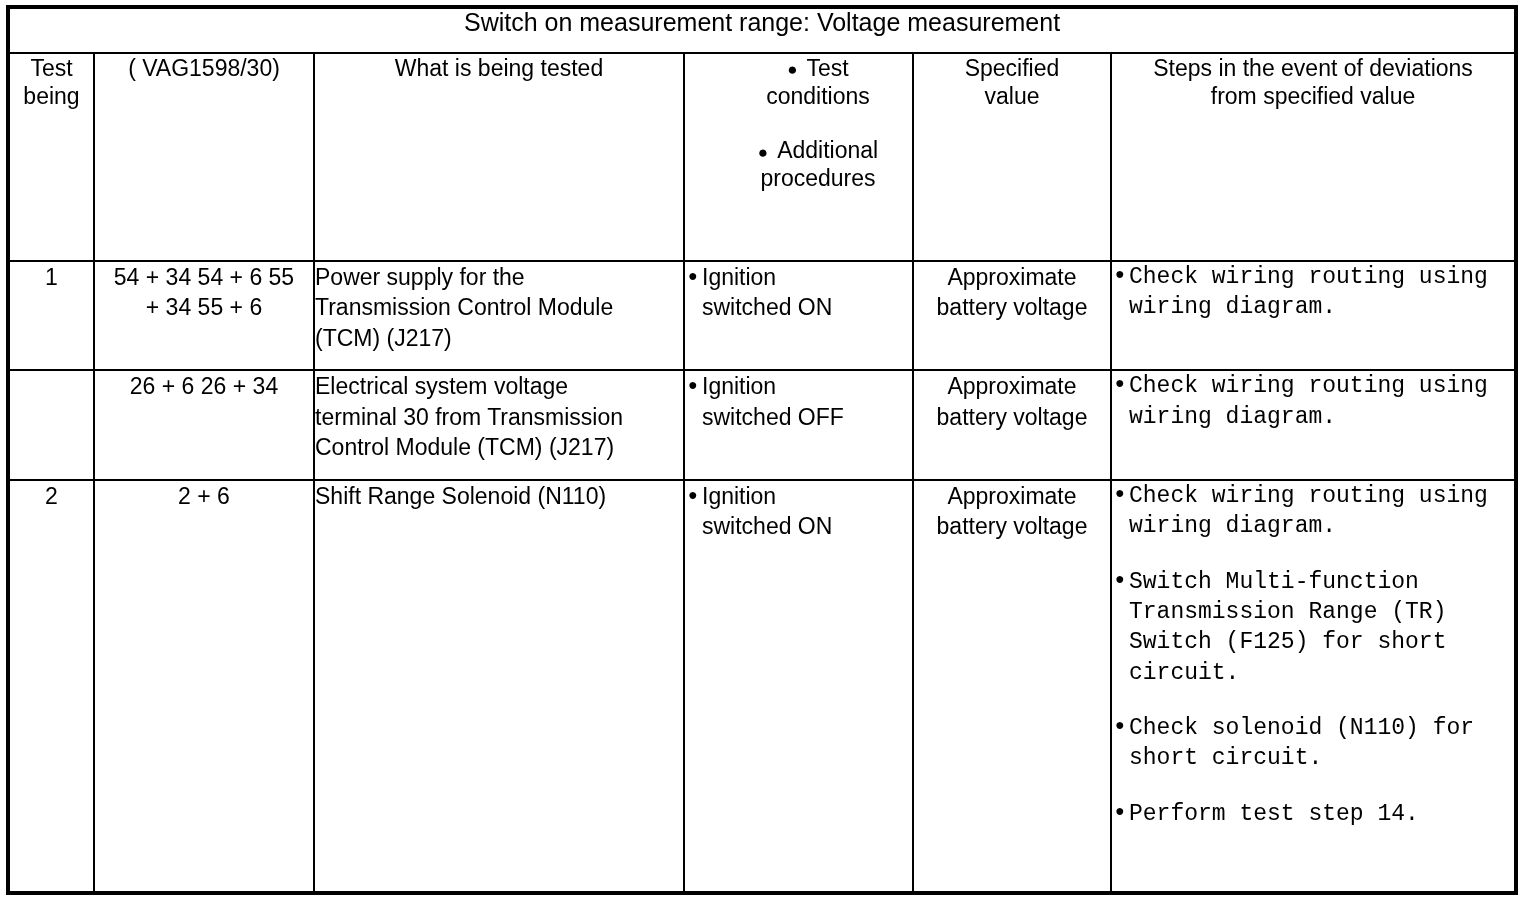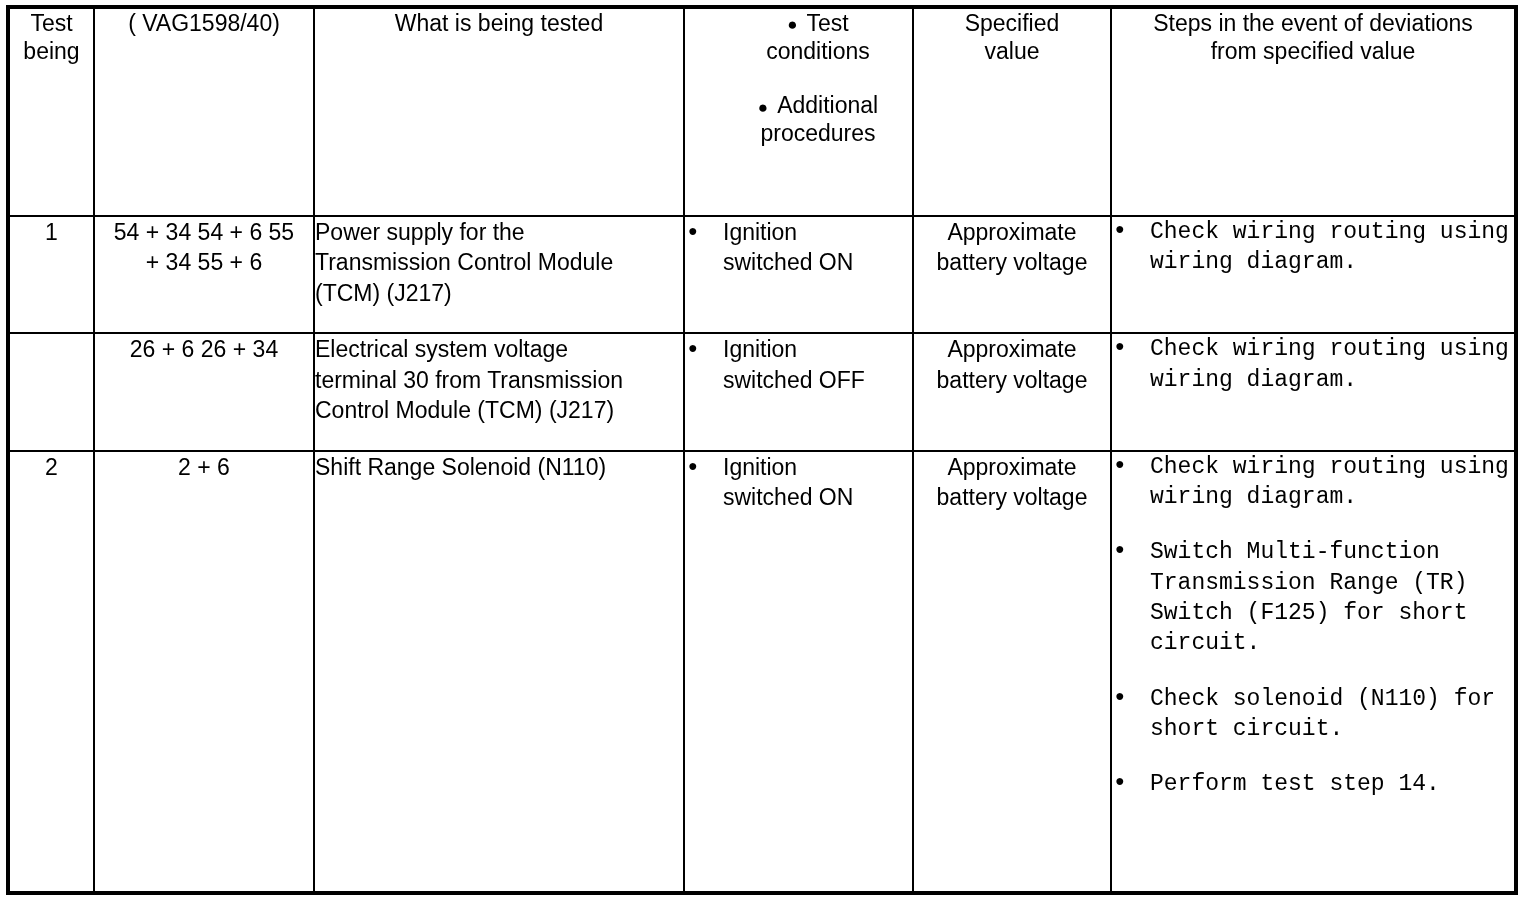--- a/index.html
+++ b/index.html
@@ -109,21 +109,21 @@
   }
 
   
   ul.bullets {
     list-style: none;
     margin: 0;
     padding: 0;
   }
   ul.bullets > li {
     position: relative;
-    padding-left: 38px;
+    padding-left: 17px;
     margin: 0 4px 25px 0;
   }
   ul.bullets > li:last-child { margin-bottom: 0; }
   ul.bullets > li::before {
     content: "\25CF";
     position: absolute;
     left: 3px;
     top: -1px;
     font-size: 16px;
     line-height: 1.85;
@@ -149,28 +149,31 @@
     <colgroup>
       <col class="w-step">
       <col class="w-pins">
       <col class="w-what">
       <col class="w-cond">
       <col class="w-spec">
       <col class="w-steps">
     </colgroup>
 
     <tbody>
+        <tr>
+      <td class="title-cell" colspan="6">Switch on measurement range: Voltage measurement</td>
+    </tr>
 
     <tr>
       <th class="hdr">
         <span class="wrap-line">Test</span>
         <span class="wrap-line">being</span>
       </th>
       <th class="hdr">
-        <span class="wrap-line">( VAG1598/40)</span>
+        <span class="wrap-line">( VAG1598/30)</span>
       </th>
       <th class="hdr">
         <span class="wrap-line">What is being tested</span>
       </th>
       <th class="hdr hdr-narrow">
         <span class="hdr-bullet-group">
           <span class="hdr-bullet-line"><span class="bl">●</span><span>Test</span></span>
           <span class="hdr-bullet-line">conditions</span>
         </span>
         <span class="hdr-gap"></span>

